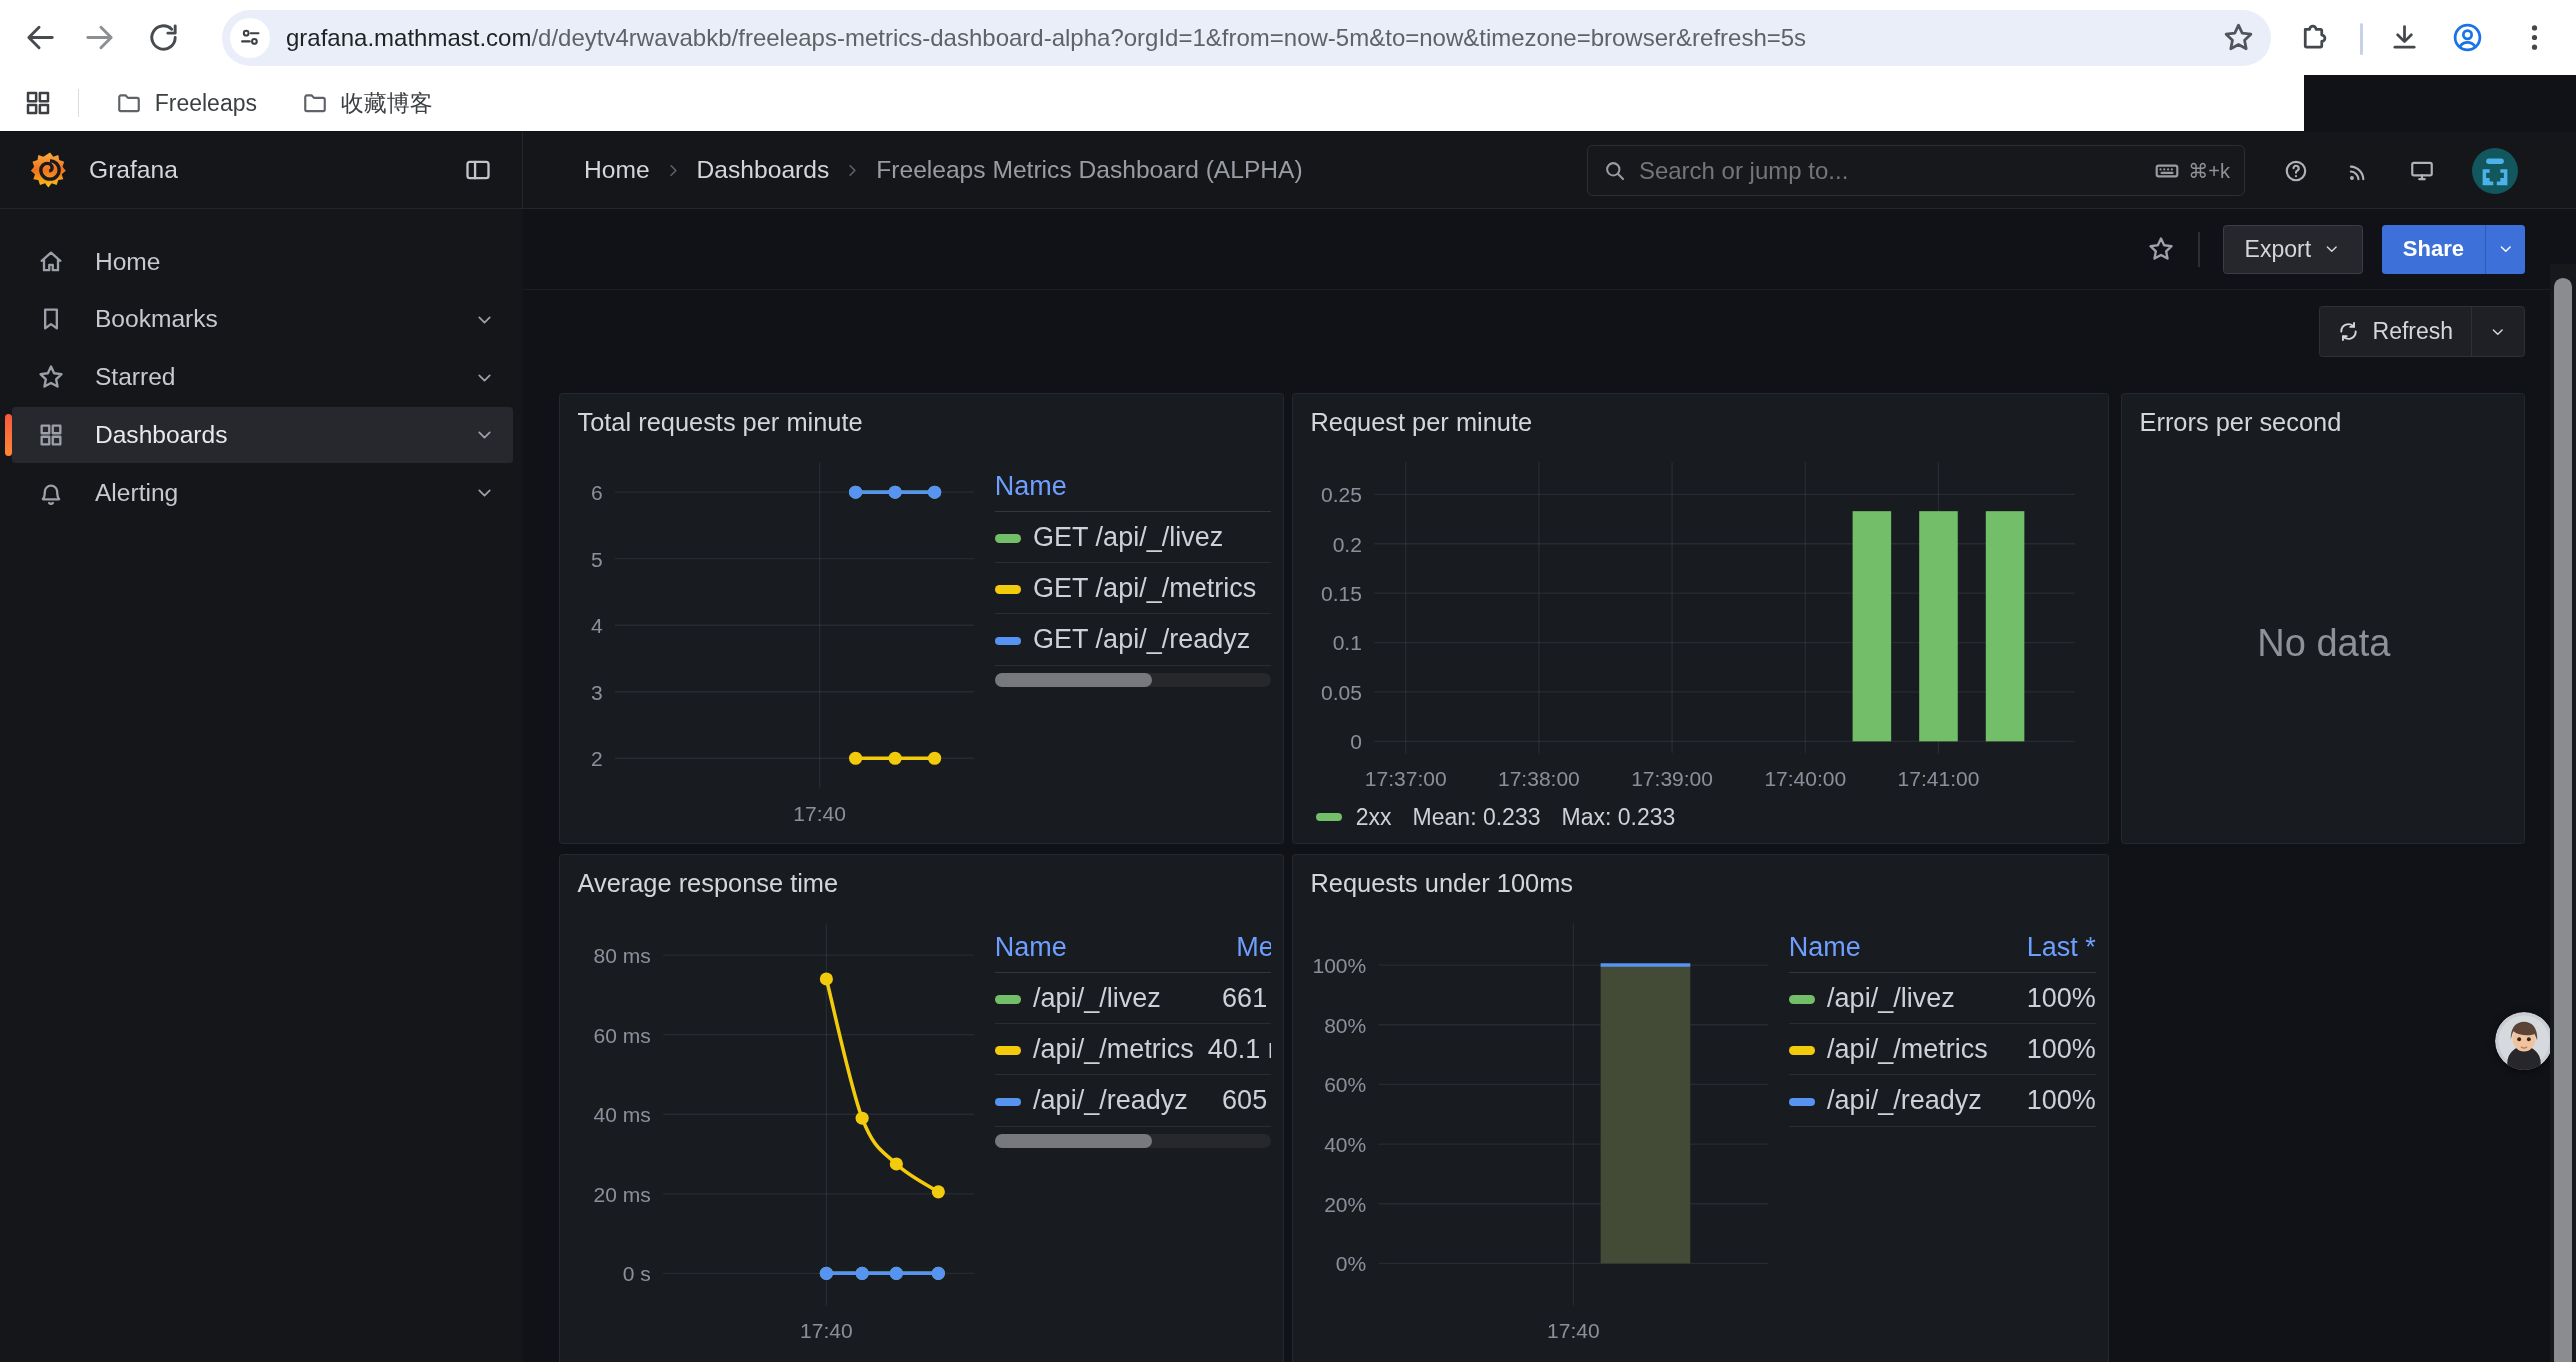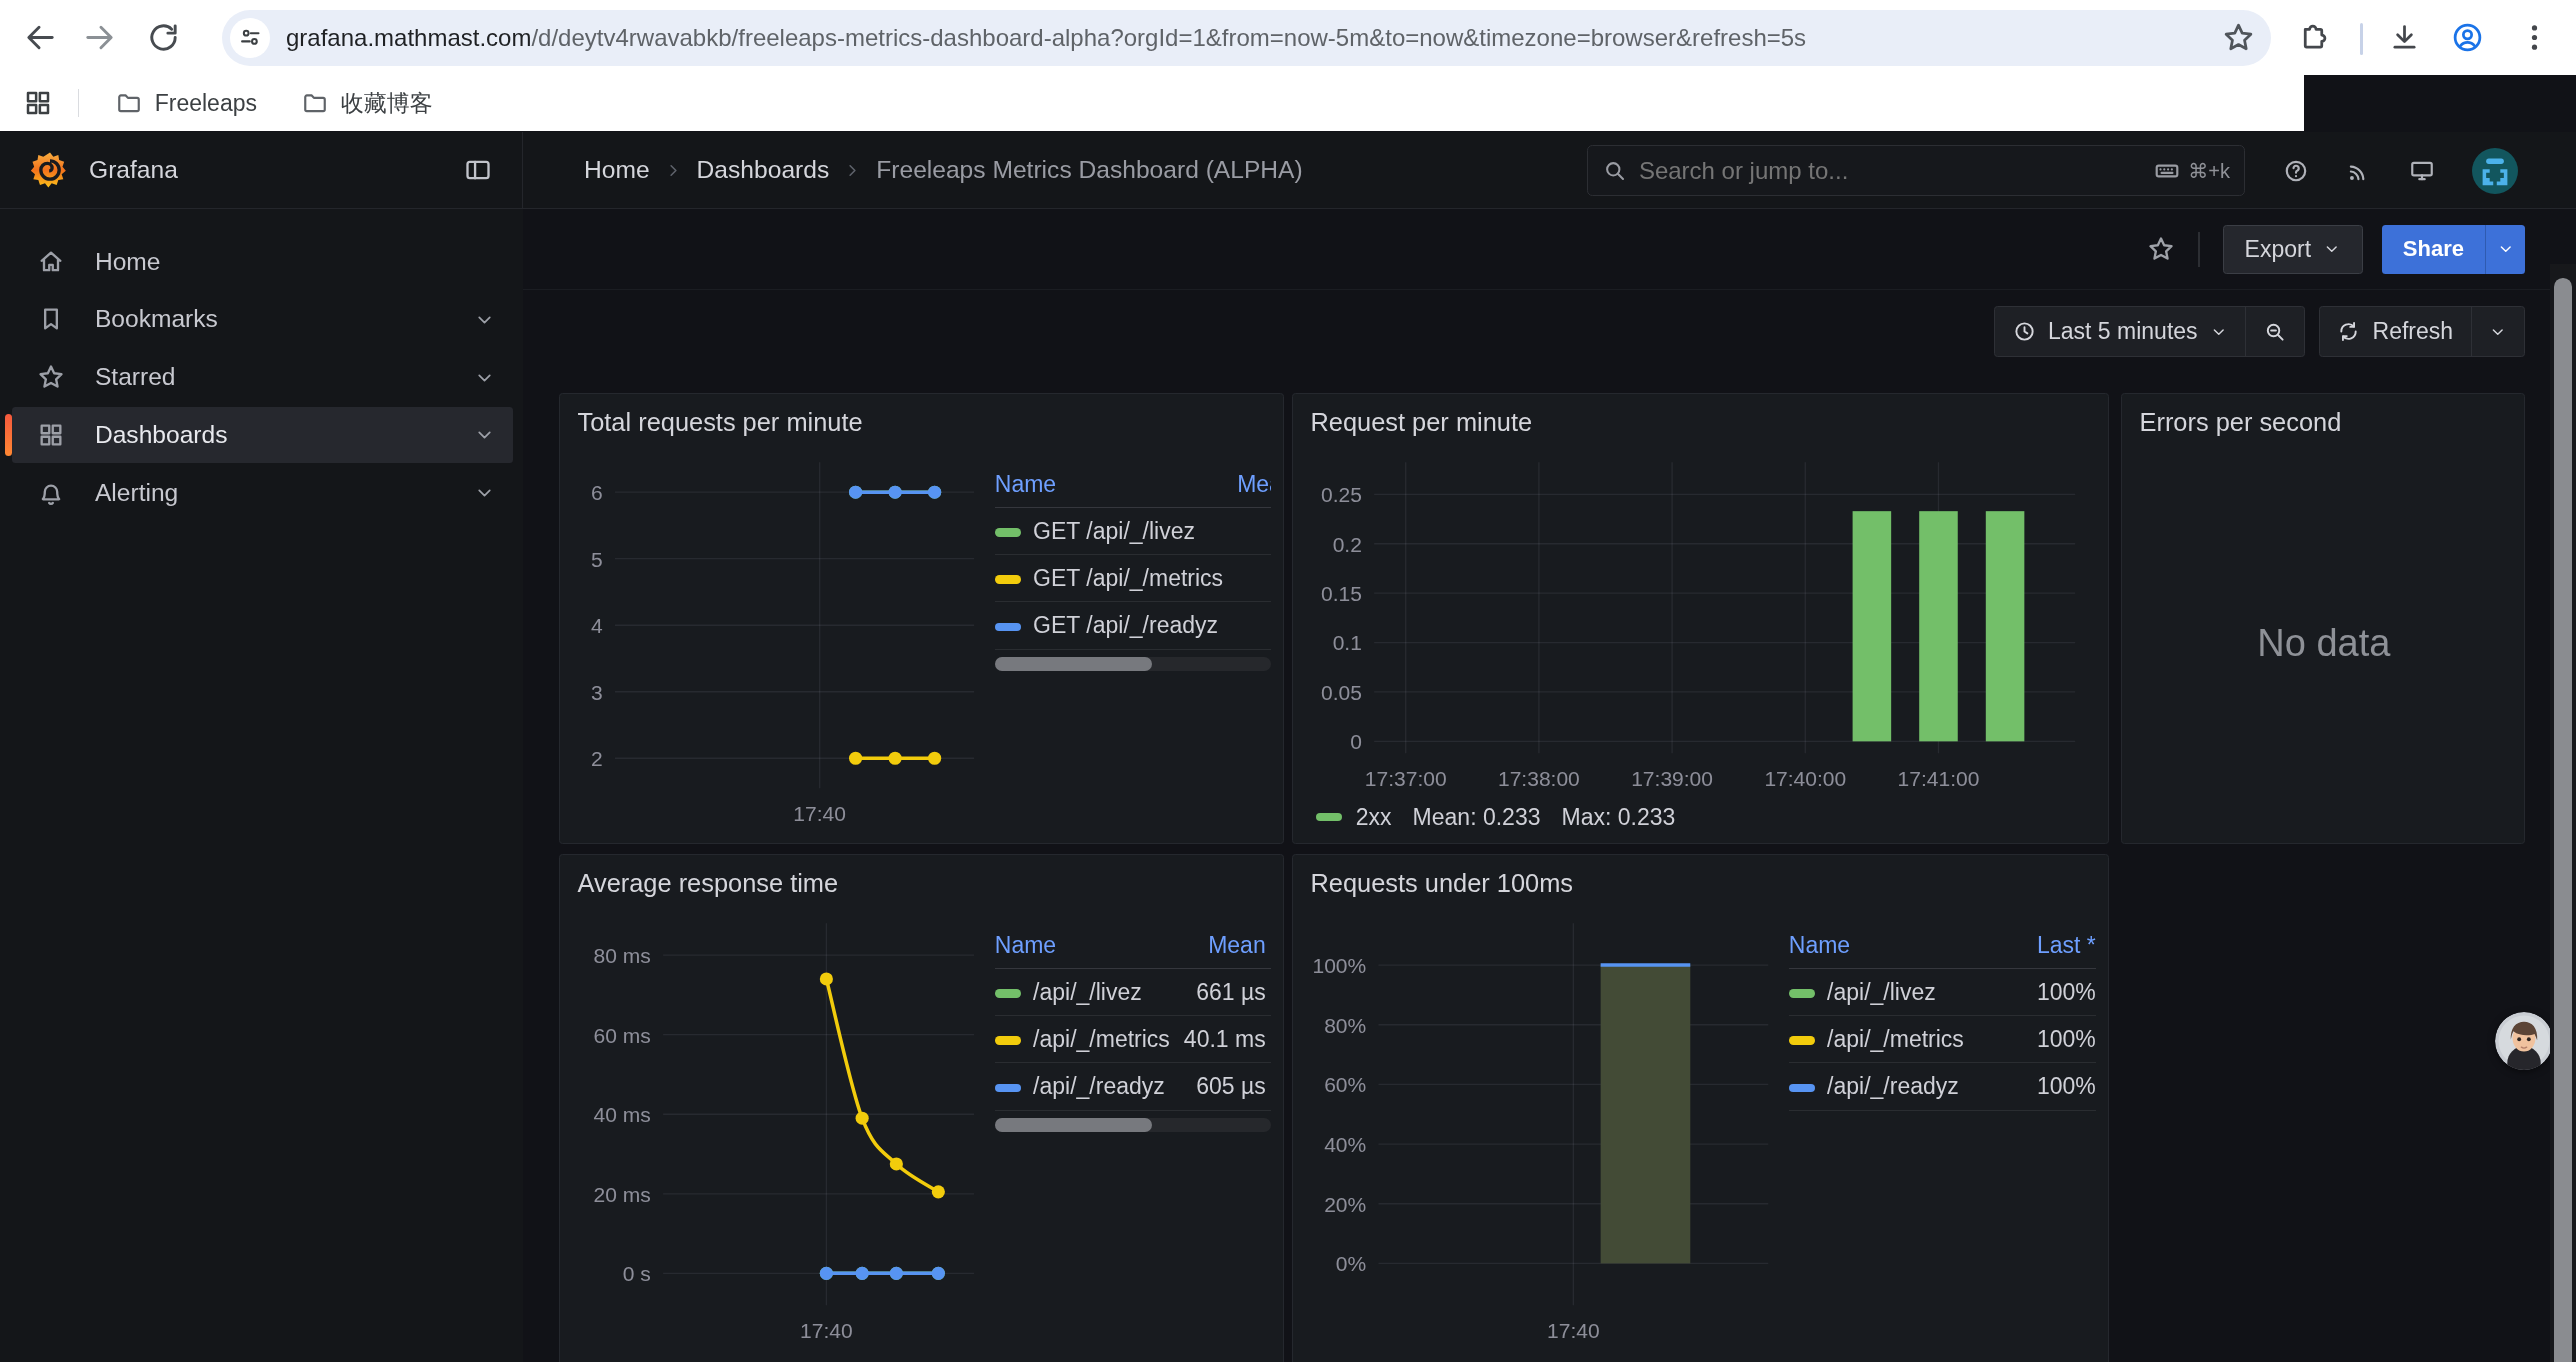--- a/index.html
+++ b/index.html
@@ -71,21 +71,21 @@
   .ctl-btn { display:flex; align-items:center; gap:12.3px; padding:0 17.5px; font-size:23px; color:#d5d6dc; }
   .ctl-btn .ic { width:23px; height:23px; }
   .ctl-sep { width:0.9px; background:#2e3036; }
 
   .panel { position:absolute; background:#181b1f; border:0.9px solid #25282e; border-radius:3.5px; }
   .panel h2 { padding:14px 17.5px 0 17.5px; font-size:25.4px; font-weight:500; color:#d5d6dc; white-space:nowrap; }
   .panel-body { position:absolute; top:56px; left:10.5px; right:8.8px; bottom:5.3px; display:flex; }
   .panel svg.chart { flex:none; }
   .no-data { width:100%; height:100%; display:flex; align-items:center; justify-content:center; font-size:38px; color:#8e9197; }
 
-  .legend { flex:1; margin:16px 3.5px 0 12.3px; font-size:23px; color:#d0d1d8; overflow:hidden; }
+  .legend { flex:1; margin:16px 3.5px 0 12.3px; font-size:27px; color:#d0d1d8; overflow:hidden; }
   .legend table { width:100%; border-collapse:collapse; }
   .legend th { color:#6e9fff; font-weight:500; text-align:left; padding:5.3px 0 8.8px 0; border-bottom:0.9px solid rgba(204,204,220,0.16); white-space:nowrap; }
   .legend th.num, .legend td.num { text-align:right; padding-left:14px; white-space:nowrap; }
   .legend td { padding:9.6px 0; border-bottom:0.9px solid rgba(204,204,220,0.10); white-space:nowrap; }
   .legend .swatch { display:inline-block; width:26px; height:8.8px; border-radius:4.4px; margin-right:12.3px; vertical-align:middle; }
   .h-scroll { height:14px; background:#26282c; border-radius:7px; margin-top:7px; }
   .h-scroll > div { height:100%; width:57%; background:#77797e; border-radius:7px; }
 
   .legend-inline { display:flex; align-items:center; gap:14px; margin:3.5px 0 0 12.3px; font-size:23px; color:#d0d1d8; }
   .legend-inline .swatch { width:26px; height:8.8px; border-radius:4.4px; }
@@ -402,37 +402,20 @@
             <svg class="ic" viewBox="0 0 20 20" width="17.5" height="17.5">
               <use href="#i-chevron-down"></use>
             </svg>
           </span>
       </div>
     </div>
 
     <div class="g-canvas">
 
       <div class="g-timectl">
-        <div class="ctl-group">
-          <div class="ctl-btn">
-            <svg class="ic" viewBox="0 0 26 26" width="23" height="23">
-                <use href="#i-clock"></use>
-              </svg>
-            <span>Last 5 minutes</span>
-            <svg class="ic" style="width:17.5px;height:17.5px" viewBox="0 0 20 20" width="17.5" height="17.5">
-                <use href="#i-chevron-down"></use>
-              </svg>
-          </div>
-          <div class="ctl-sep"></div>
-          <div class="ctl-btn">
-            <svg class="ic" viewBox="0 0 26 26" width="23" height="23">
-                <use href="#i-zoom-out"></use>
-              </svg>
-          </div>
-        </div>
         <div class="ctl-group">
           <div class="ctl-btn">
             <svg class="ic" viewBox="0 0 26 26" width="23" height="23">
                 <use href="#i-refresh"></use>
               </svg>
             <span>Refresh</span>
           </div>
           <div class="ctl-sep"></div>
           <div class="ctl-btn">
             <svg class="ic" style="width:17.5px;height:17.5px" viewBox="0 0 20 20" width="17.5" height="17.5">

